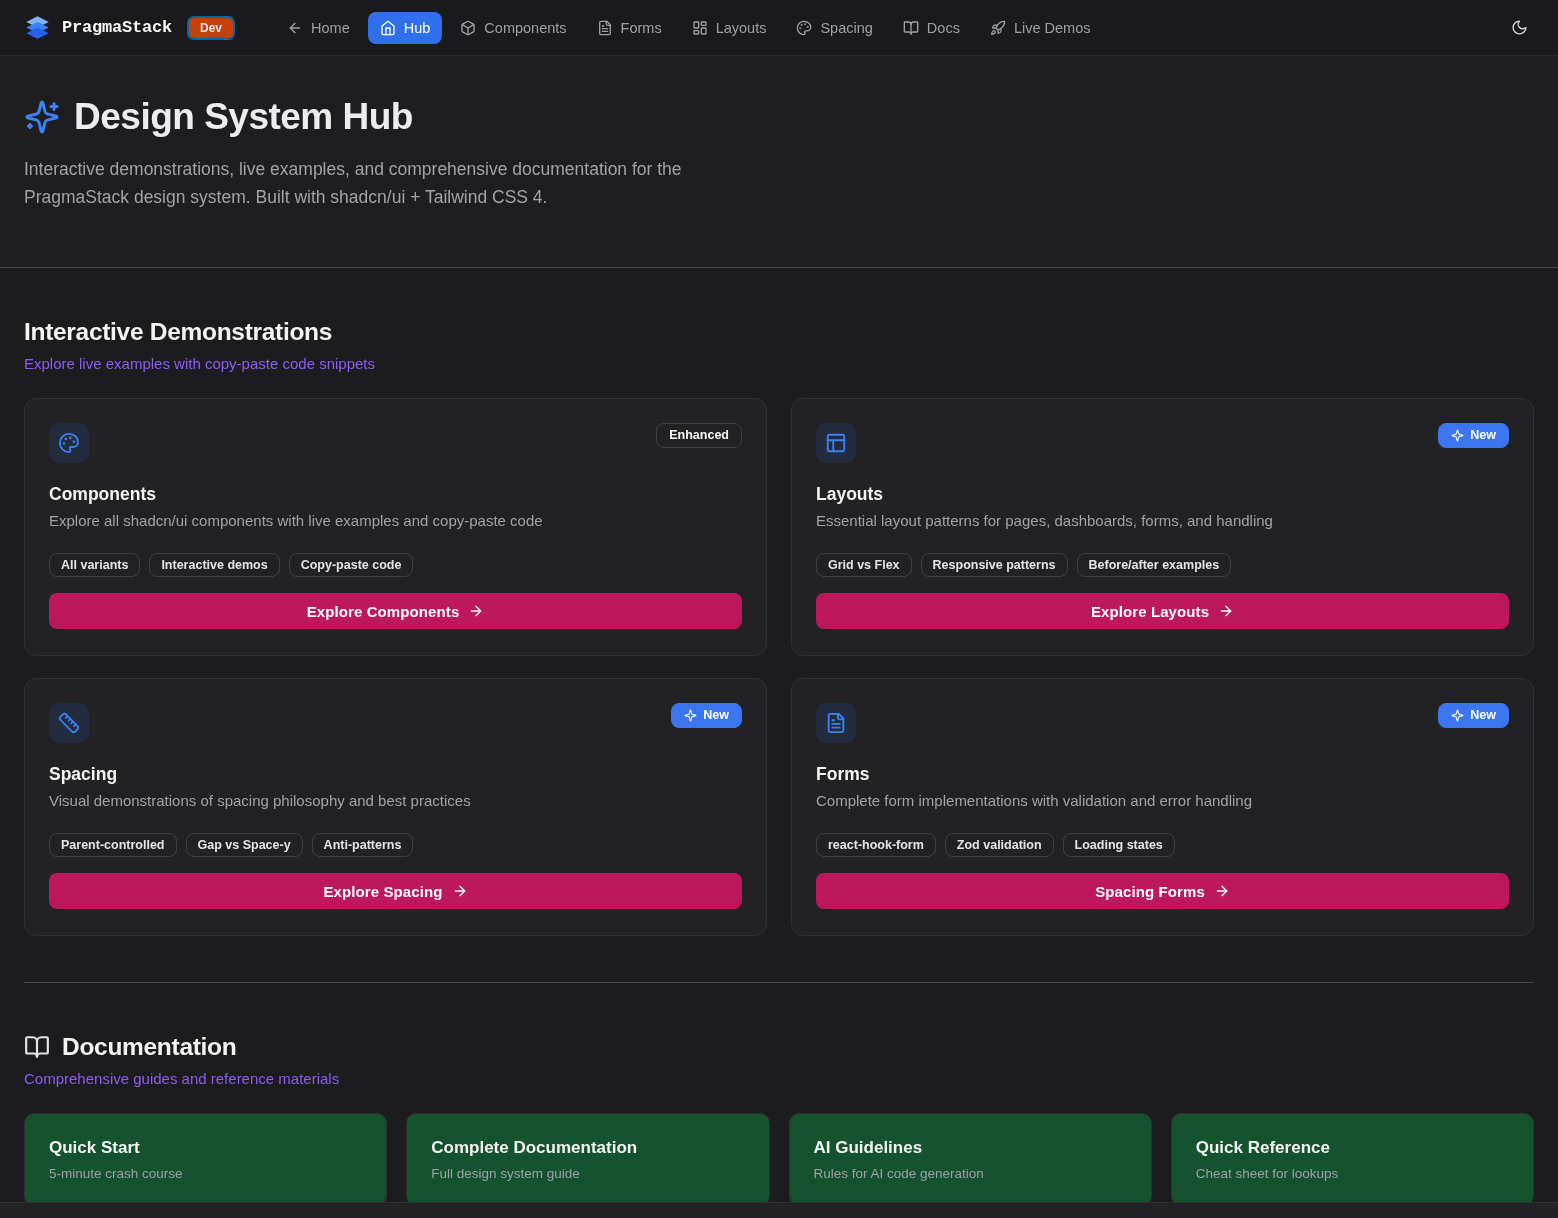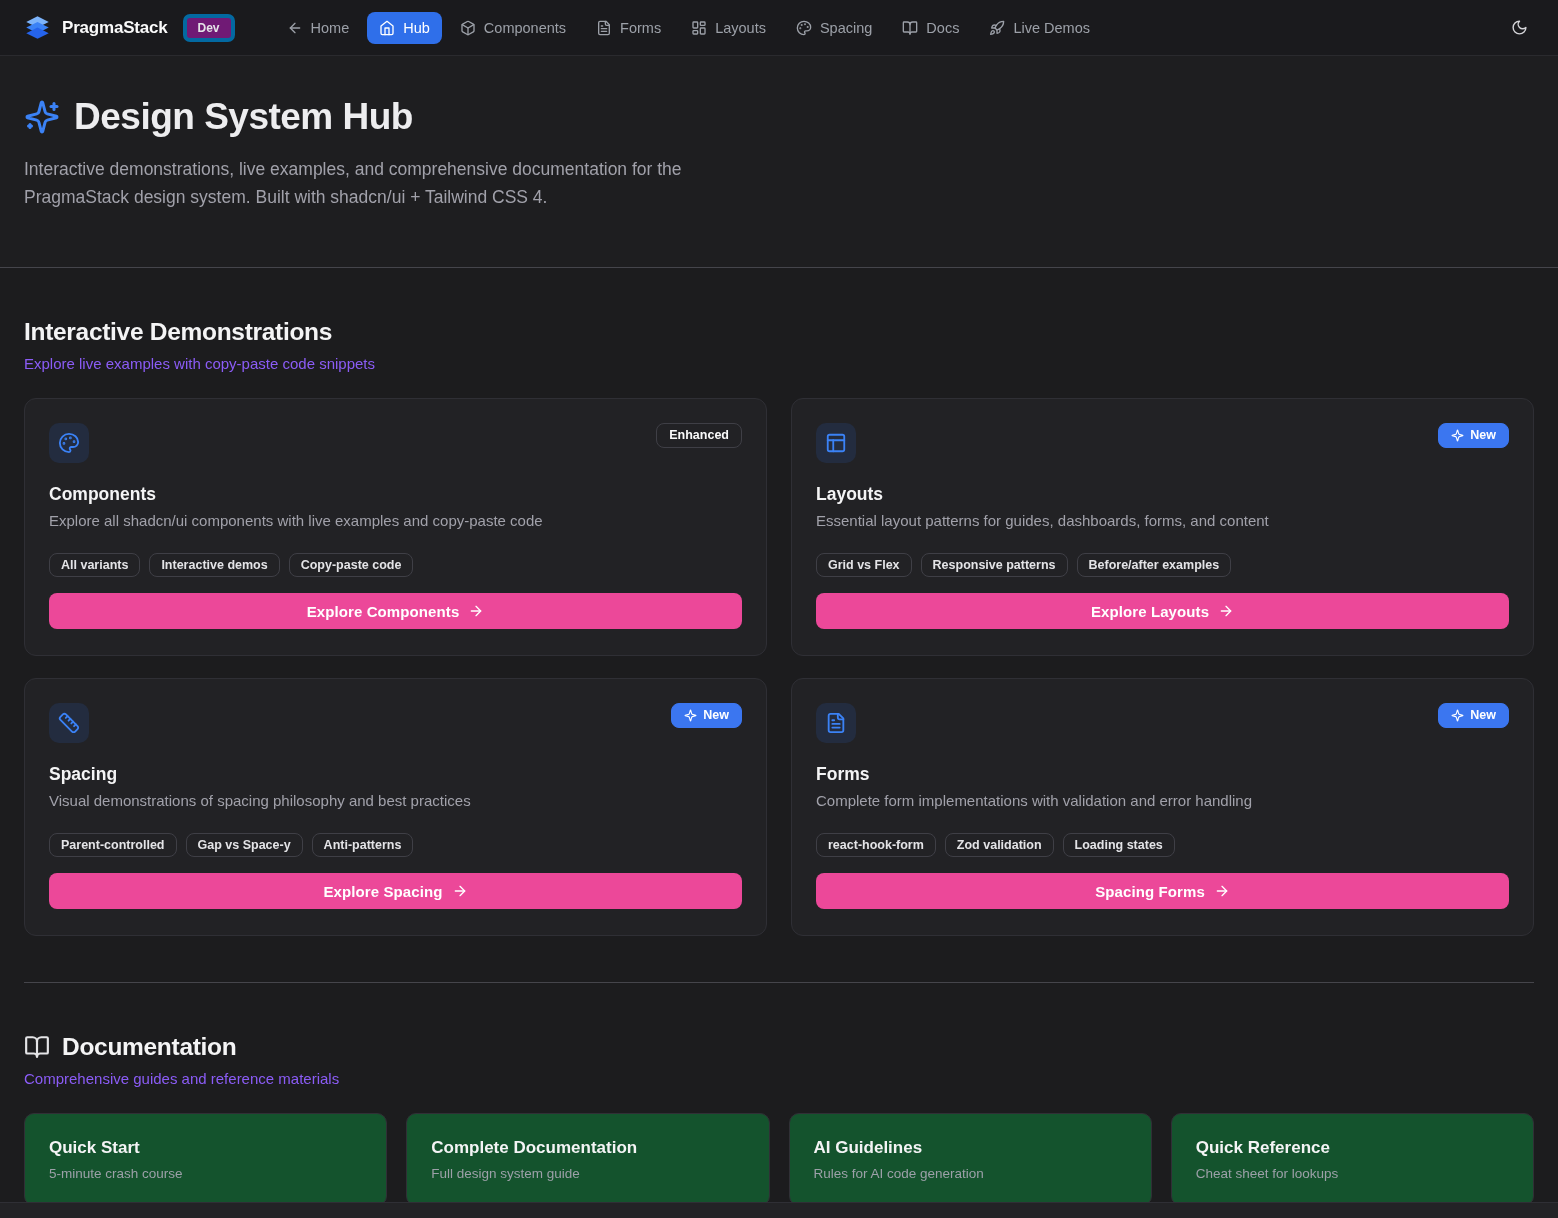--- a/index.html
+++ b/index.html
@@ -12,24 +12,24 @@
     overflow:hidden;
   }
   svg { display:block; flex:none; }
 
   
   .navbar {
     height:56px; background:#1a1a1d; border-bottom:1px solid #2a2a2e;
     display:flex; align-items:center; padding:0 24px;
   }
   .brand { display:flex; align-items:center; gap:11px; cursor:pointer; }
-  .brand-name { font-size:17px; font-weight:700; color:#fafafa; letter-spacing:-0.2px; }
+  .brand-name { font-size:17px; font-weight:700; color:#fafafa; letter-spacing:-0.2px;font-family:Liberation Mono, monospace; }
   .env-badge {
     font-size:12px; font-weight:700; color:#e4e4e7;
-    border:4px solid #0369a1; background:#701a75;
+    border:2px solid #0369a1; background:#c2410c;
     padding:3px 11px; border-radius:7px; margin-left:4px;
   }
   .nav-links { display:flex; align-items:flex-end; gap:6px; margin-left:40px; }
   .nav-item {
     display:flex; align-items:center; gap:8px;
     color:#9ca0a8; font-size:14.5px; font-weight:500;
     padding:8px 12px; border-radius:8px; cursor:pointer;
   }
   .nav-item.active { background:#2f6fea; color:#ffffff; }
   .theme-toggle { margin-left:auto; color:#d4d4d8; cursor:pointer; padding:6px; }
@@ -77,21 +77,21 @@
   .badge-primary { background:#3b76f0; color:#ffffff; border:1px solid #3b76f0; }
   .demo-card h3 { margin-top:21px; font-size:17.5px; font-weight:700; color:#f4f4f5; }
   .demo-card .desc { margin-top:7px; font-size:15px; color:#a1a1aa; }
   .tag-row { margin-top:24px; display:flex; gap:9px; }
   .tag {
     font-size:12.5px; font-weight:700; color:#e4e4e7;
     border:1px solid #3f3f46; border-radius:8px; padding:4px 11px;
   }
   .cta-btn {
     margin-top:16px; width:100%; height:36px; border:none; border-radius:8px;
-    background:#ec4899; color:#ffffff; font-family:inherit;
+    background:#be185d; color:#ffffff; font-family:inherit;
     font-size:15px; font-weight:600; letter-spacing:0.1px;
     display:flex; align-items:center; justify-content:center; gap:9px; cursor:pointer;
   }
 
   .divider { border:none; border-top:1px solid #45454b; margin:46px 0 0; }
 
   
   .docs-section { padding-top:50px; }
   .docs-grid {
     margin-top:26px;
@@ -289,21 +289,21 @@
           <span class="badge badge-primary">
             <span>
               <svg width="13" height="13" viewBox="0 0 24 24" fill="none" stroke="currentColor" stroke-width="2" stroke-linecap="round" stroke-linejoin="round">
                   <path d="M9.937 15.5A2 2 0 0 0 8.5 14.063l-6.135-1.582a.5.5 0 0 1 0-.962L8.5 9.936A2 2 0 0 0 9.937 8.5l1.582-6.135a.5.5 0 0 1 .963 0L14.063 8.5A2 2 0 0 0 15.5 9.937l6.135 1.581a.5.5 0 0 1 0 .964L15.5 14.063a2 2 0 0 0-1.437 1.437l-1.582 6.135a.5.5 0 0 1-.963 0z"></path>
                 </svg>
             </span>
             <span>New</span>
           </span>
         </div>
         <h3>Layouts</h3>
-        <div class="desc">Essential layout patterns for guides, dashboards, forms, and content</div>
+        <div class="desc">Essential layout patterns for pages, dashboards, forms, and handling</div>
         <div class="tag-row">
           <span class="tag">Grid vs Flex</span>
           <span class="tag">Responsive patterns</span>
           <span class="tag">Before/after examples</span>
         </div>
         <button class="cta-btn">
           <span>Explore Layouts</span>
           <span>
             <svg width="16" height="16" viewBox="0 0 24 24" fill="none" stroke="currentColor" stroke-width="2" stroke-linecap="round" stroke-linejoin="round">
                 <path d="M5 12h14"></path>

